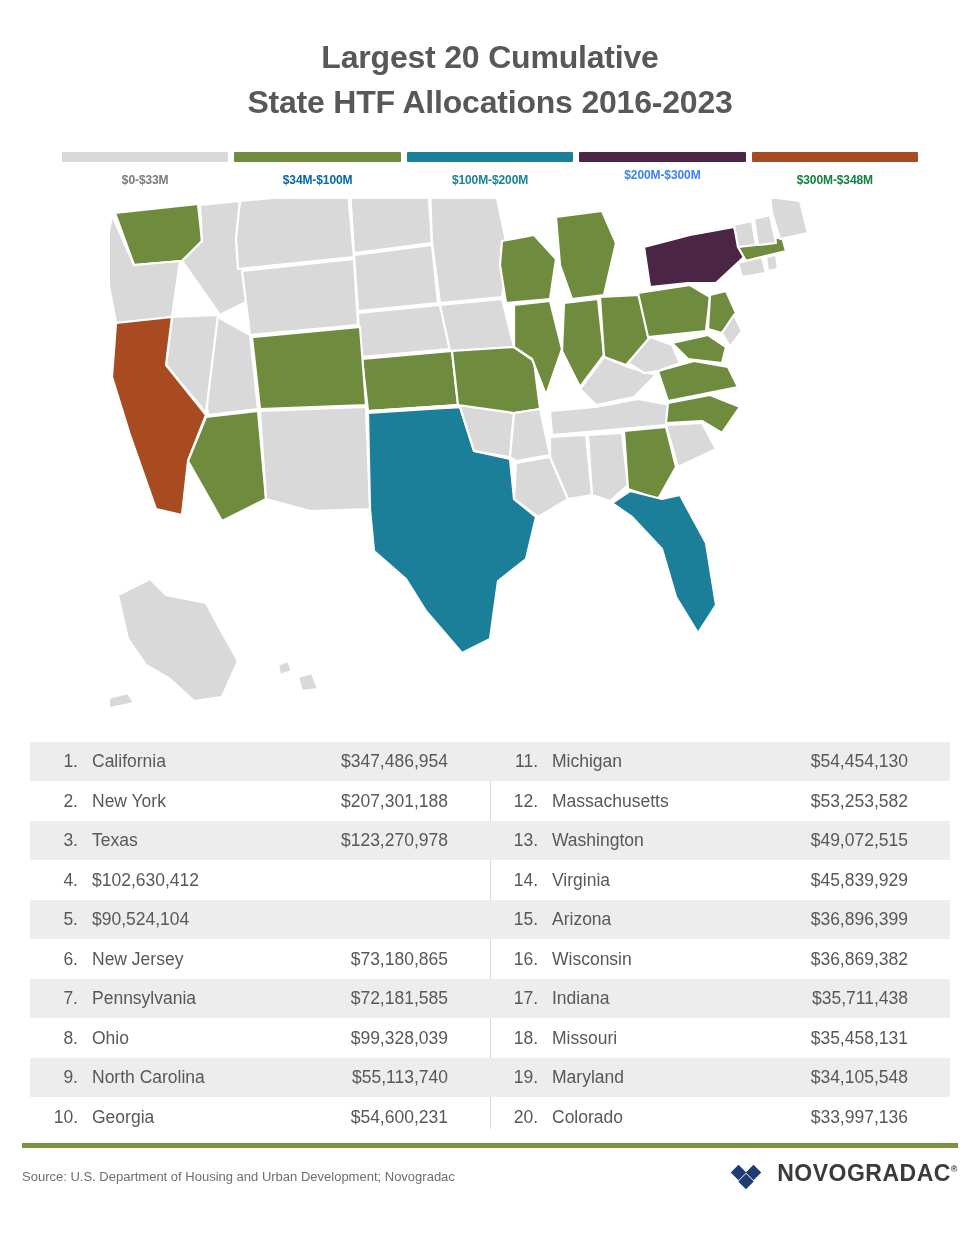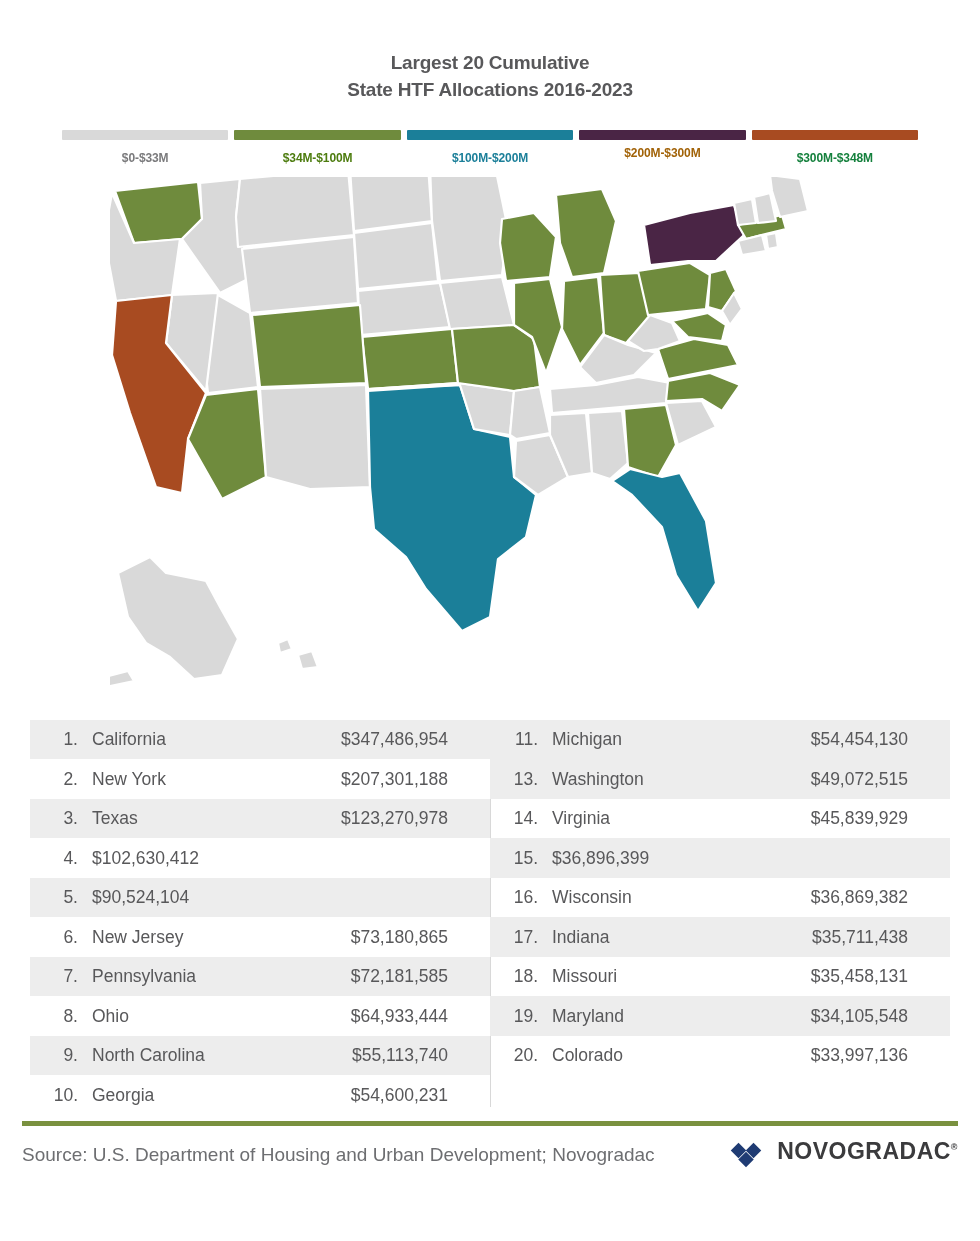--- a/index.html
+++ b/index.html
@@ -8,25 +8,25 @@
     width: 980px;
     height: 1241px;
     background: #ffffff;
     font-family: "Liberation Sans", sans-serif;
     color: #58585a;
     position: relative;
     overflow: hidden;
   }
   .title {
     text-align: center;
-    font-size: 19px;
+    font-size: 32px;
     font-weight: bold;
     color: #58585a;
     line-height: 1.42;
-    padding-top: 50px;
+    padding-top: 35px;
     letter-spacing: -0.2px;
   }
   .title .line { display: block; }
 
   
   .legend {
     display: flex;
     margin: 26px 62px 0 62px;
   }
   .legend-item {
@@ -100,21 +100,21 @@
     margin: 6px 22px 0 22px;
   }
   .footer {
     display: flex;
     align-items: center;
     justify-content: space-between;
     margin: 0 22px;
     height: 58px;
   }
   .source {
-    font-size: 19px;
+    font-size: 13px;
     color: #6d6e71;
   }
   .logo {
     display: flex;
     align-items: flex-start;
   }
   .logo-mark { margin-right: 9px; display: block; }
   .logo-text {
     font-size: 23px;
     font-weight: bold;
@@ -131,29 +131,29 @@
   <span class="line">State HTF Allocations 2016-2023</span>
 </div>
 
 <div class="legend">
   <div class="legend-item">
     <div class="legend-bar" style="background: rgb(217, 217, 217);"></div>
     <div class="legend-label" style="color: rgb(122, 122, 124);">$0-$33M</div>
   </div>
   <div class="legend-item">
     <div class="legend-bar" style="background: rgb(111, 139, 61);"></div>
-    <div class="legend-label" style="color: #4d7c0f;">$34M-$100M</div>
+    <div class="legend-label" style="color: #0369a1;">$34M-$100M</div>
   </div>
   <div class="legend-item">
     <div class="legend-bar" style="background: rgb(27, 127, 153);"></div>
     <div class="legend-label" style="color: rgb(27, 127, 153);">$100M-$200M</div>
   </div>
   <div class="legend-item">
     <div class="legend-bar" style="background: rgb(74, 37, 69);"></div>
-    <div class="legend-label" style="color: #a16207; margin-top: 6px;">$200M-$300M</div>
+    <div class="legend-label" style="color: #3b82f6; margin-top: 6px;">$200M-$300M</div>
   </div>
   <div class="legend-item">
     <div class="legend-bar" style="background: rgb(168, 75, 33);"></div>
     <div class="legend-label" style="color: #15803d;">$300M-$348M</div>
   </div>
 </div>
 
 <div class="map-wrap">
 <svg width="760" height="530" viewBox="0 0 760 530" xmlns="http://www.w3.org/2000/svg">
   <g stroke="#ffffff" stroke-width="2.2" stroke-linejoin="round">
@@ -290,51 +290,57 @@
       <span class="amount">$73,180,865</span>
     </div>
     <div class="row alt">
       <span class="rank">7.</span>
       <span class="state">Pennsylvania</span>
       <span class="amount">$72,181,585</span>
     </div>
     <div class="row">
       <span class="rank">8.</span>
       <span class="state">Ohio</span>
-      <span class="amount">$64,933,444</span>
+      <span class="amount">$99,328,039</span>
     </div>
     <div class="row alt">
       <span class="rank">9.</span>
       <span class="state">North Carolina</span>
       <span class="amount">$55,113,740</span>
     </div>
     <div class="row">
       <span class="rank">10.</span>
       <span class="state">Georgia</span>
       <span class="amount">$54,600,231</span>
     </div>
   </div>
   <div class="table-col">
     <div class="row alt">
       <span class="rank">11.</span>
       <span class="state">Michigan</span>
       <span class="amount">$54,454,130</span>
     </div>
+    <div class="row">
+      <span class="rank">12.</span>
+      <span class="state">Massachusetts</span>
+      <span class="amount">$53,253,582</span>
+    </div>
     <div class="row alt">
       <span class="rank">13.</span>
       <span class="state">Washington</span>
       <span class="amount">$49,072,515</span>
     </div>
     <div class="row">
       <span class="rank">14.</span>
       <span class="state">Virginia</span>
       <span class="amount">$45,839,929</span>
     </div>
     <div class="row alt">
       <span class="rank">15.</span>
+      <span class="state">Arizona</span>
       <span class="amount">$36,896,399</span>
     </div>
     <div class="row">
       <span class="rank">16.</span>
       <span class="state">Wisconsin</span>
       <span class="amount">$36,869,382</span>
     </div>
     <div class="row alt">
       <span class="rank">17.</span>
       <span class="state">Indiana</span>

